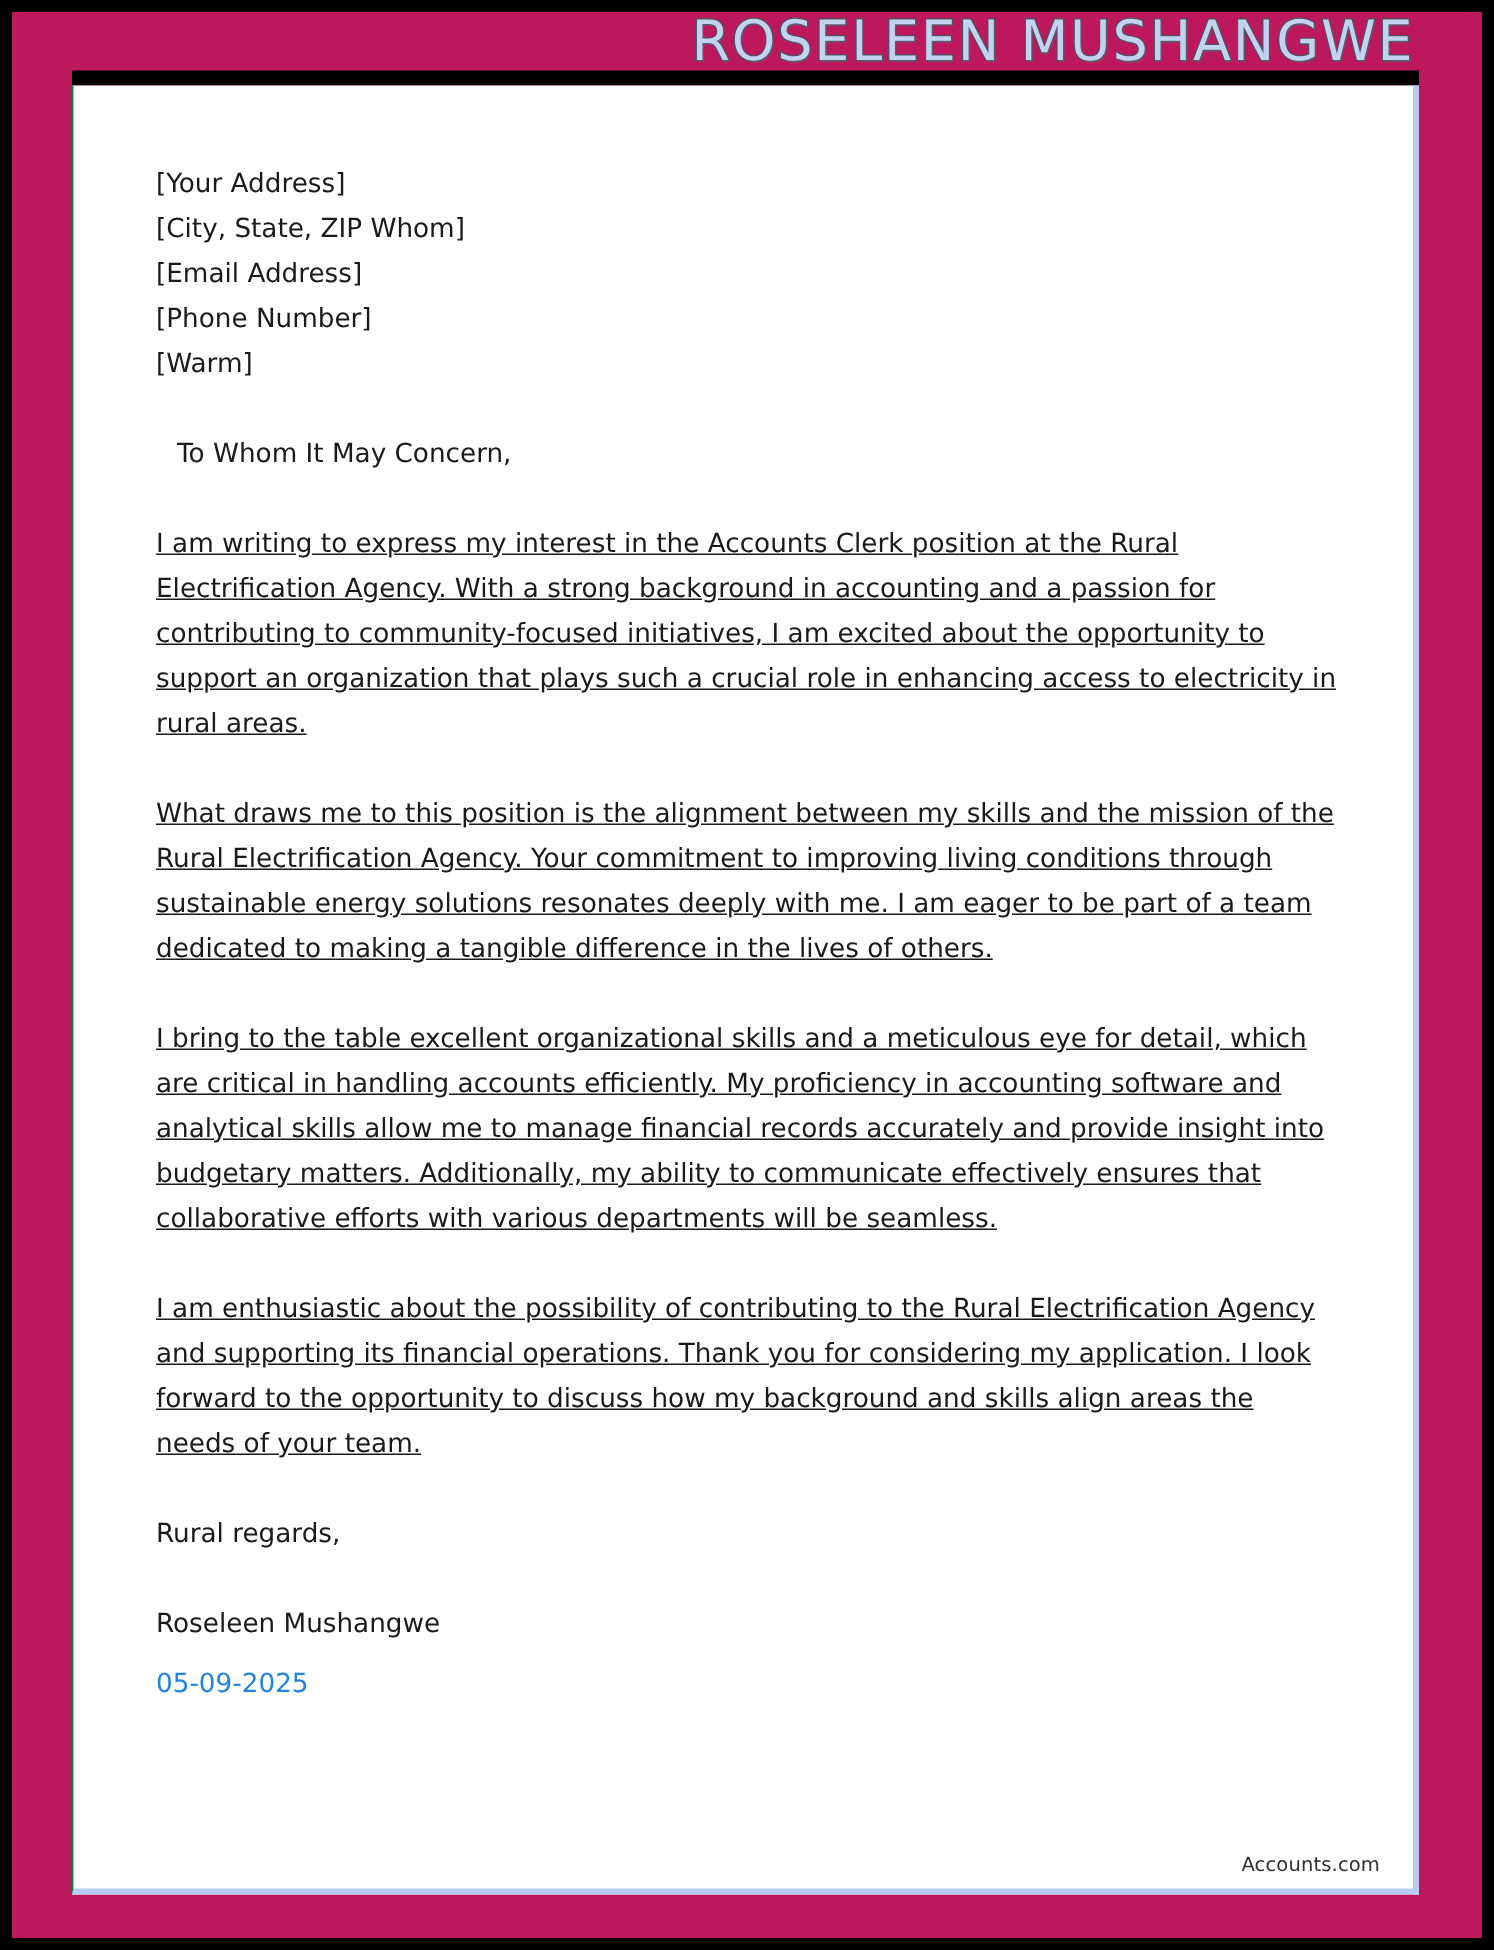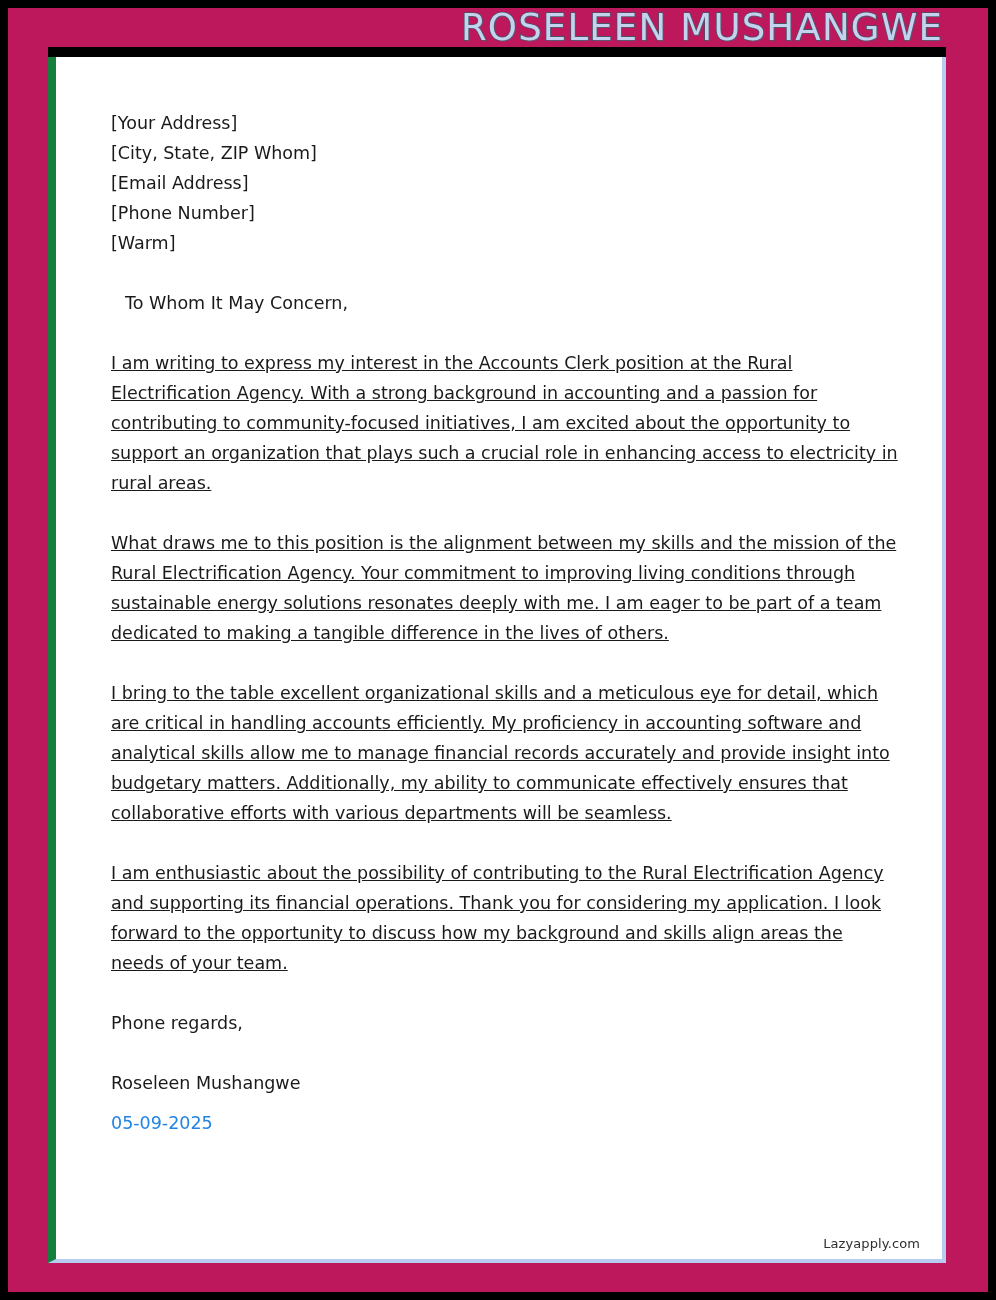--- a/index.html
+++ b/index.html
@@ -64,21 +64,21 @@
   }
 
   
   .letter-sheet {
     position: absolute;
     left: 40px;
     top: 49px;
     width: 898px;
     height: 1206px;
     background: #ffffff;
-    border-left: 8px solid #15803d;
+    border-left: 1px solid #15803d;
     border-right: 4px solid #b6cdf1;
     border-bottom: 4px solid #b6cdf1;
     box-sizing: border-box;
     overflow: hidden;
   }
 
   .letter-body {
     position: absolute;
     left: 55px;
     top: 51px;
@@ -159,22 +159,22 @@
         <p class="addr-line">[Warm]</p>
       </div>
 
       <p class="salutation">To Whom It May Concern,</p>
 
       <p class="para">I am writing to express my interest in the Accounts Clerk position at the Rural Electrification Agency. With a strong background in accounting and a passion for contributing to community-focused initiatives, I am excited about the opportunity to support an organization that plays such a crucial role in enhancing access to electricity in rural areas.</p>
       <p class="para">What draws me to this position is the alignment between my skills and the mission of the Rural Electrification Agency. Your commitment to improving living conditions through sustainable energy solutions resonates deeply with me. I am eager to be part of a team dedicated to making a tangible difference in the lives of others.</p>
       <p class="para">I bring to the table excellent organizational skills and a meticulous eye for detail, which are critical in handling accounts efficiently. My proficiency in accounting software and analytical skills allow me to manage financial records accurately and provide insight into budgetary matters. Additionally, my ability to communicate effectively ensures that collaborative efforts with various departments will be seamless.</p>
       <p class="para">I am enthusiastic about the possibility of contributing to the Rural Electrification Agency and supporting its financial operations. Thank you for considering my application. I look forward to the opportunity to discuss how my background and skills align areas the needs of your team.</p>
 
-      <p class="closing">Phone regards,</p>
+      <p class="closing">Rural regards,</p>
       <p class="signer">Roseleen Mushangwe</p>
       <p class="sign-date">05-09-2025</p>
 
     </div>
 
-    <div class="sheet-footer">Lazyapply.com</div>
+    <div class="sheet-footer">Accounts.com</div>
   </div>
 
 </div>
 
 </body></html>

